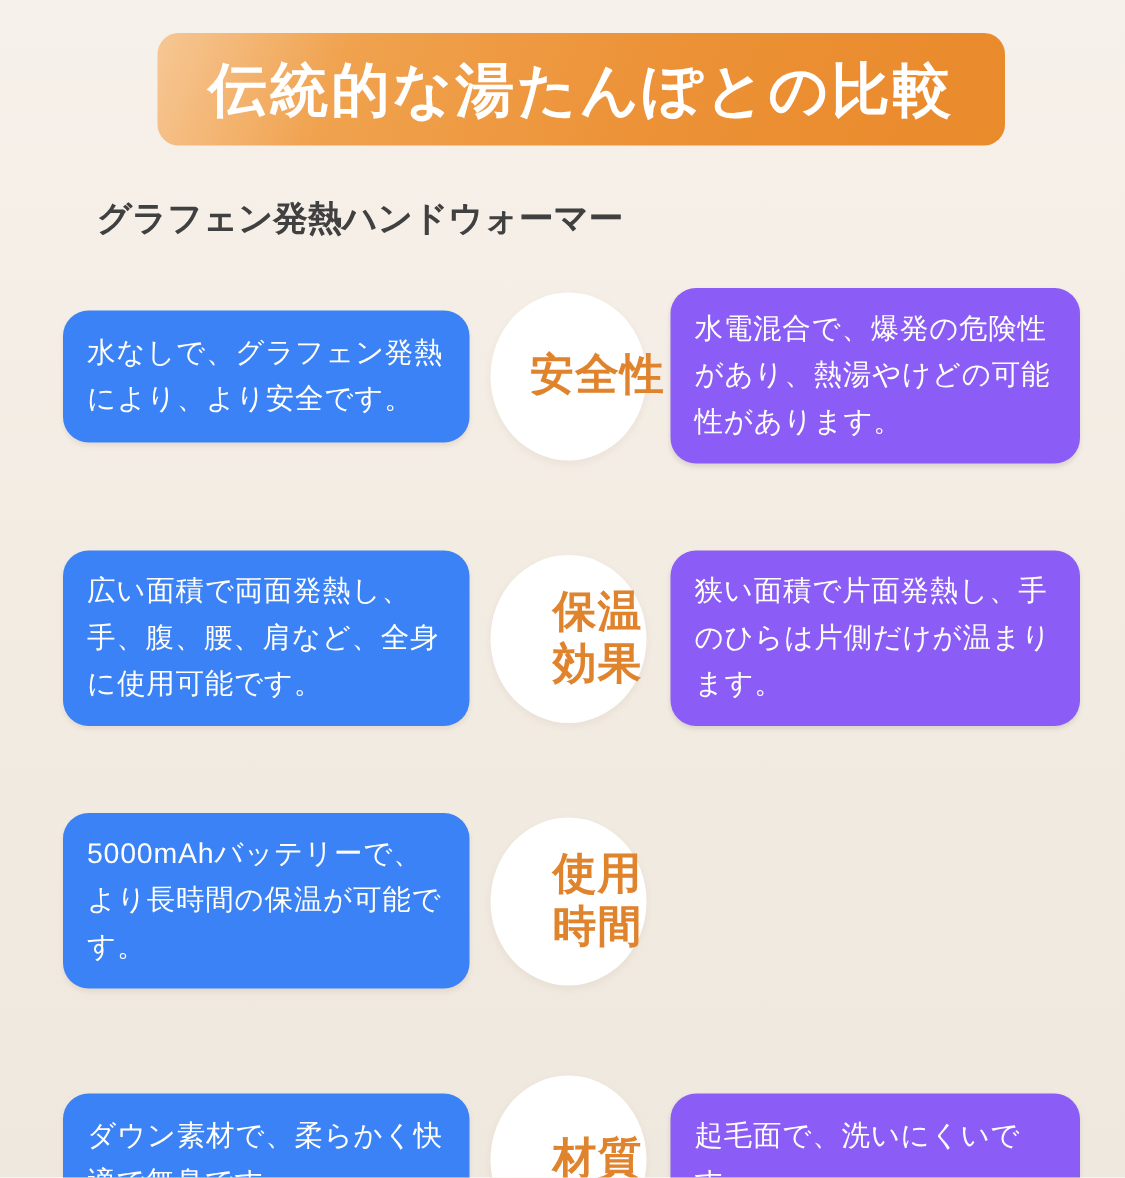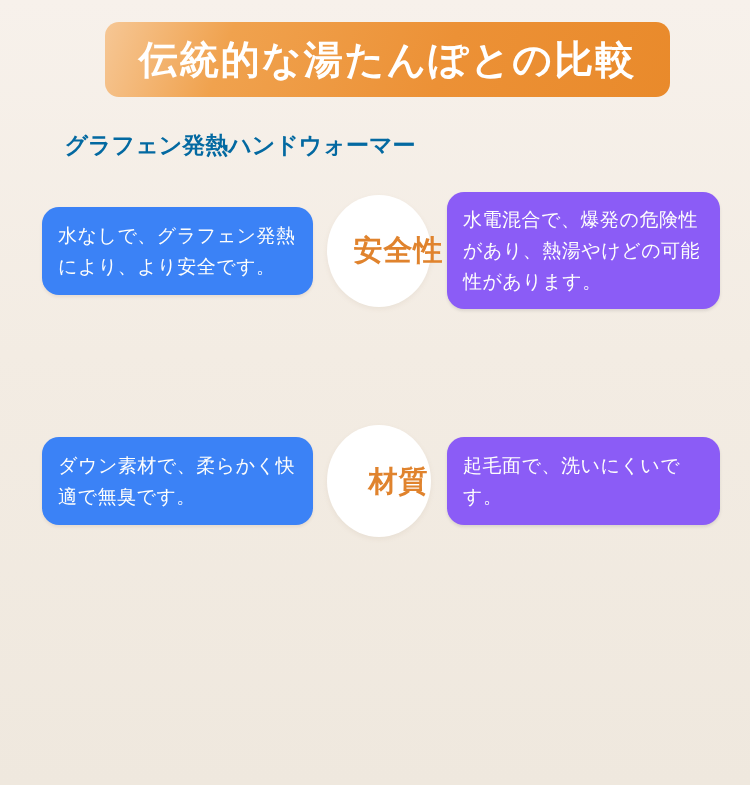--- a/index.html
+++ b/index.html
@@ -50,21 +50,21 @@
     left: 0;
     top: 128px;
     width: 750px;
     height: 34px;
   }
   .col-header {
     position: absolute;
     top: 0;
     font-size: 23px;
     font-weight: bold;
-    color: #0369a1;
+    color: #404040;
     text-align: center;
     white-space: nowrap;
     line-height: 34px;
   }
   .col-header.left  { left: 40px;  width: 400px; }
   .col-header.right { left: 440px; width: 250px; }
 
   
   .rows {
     position: absolute;
@@ -149,22 +149,41 @@
       </div>
       <div class="circle">
         <span>安全性</span>
 
       </div>
       <div class="box box-right">
         <span>水電混合で、爆発の危険性があり、熱湯やけどの可能性があります。</span>
       </div>
     </div>
 
+    <div class="row">
+      <div class="box box-left">
+        <span>広い面積で両面発熱し、手、腹、腰、肩など、全身に使用可能です。</span>
+      </div>
+      <div class="circle">
+        <span>保温</span>
+        <span>効果</span>
+      </div>
+      <div class="box box-right">
+        <span>狭い面積で片面発熱し、手のひらは片側だけが温まります。</span>
+      </div>
+    </div>
 
     <div class="row">
+      <div class="box box-left">
+        <span>5000mAhバッテリーで、より長時間の保温が可能です。</span>
+      </div>
+      <div class="circle">
+        <span>使用</span>
+        <span>時間</span>
+      </div>
     </div>
 
     <div class="row">
       <div class="box box-left">
         <span>ダウン素材で、柔らかく快適で無臭です。</span>
       </div>
       <div class="circle">
         <span>材質</span>
 
       </div>

